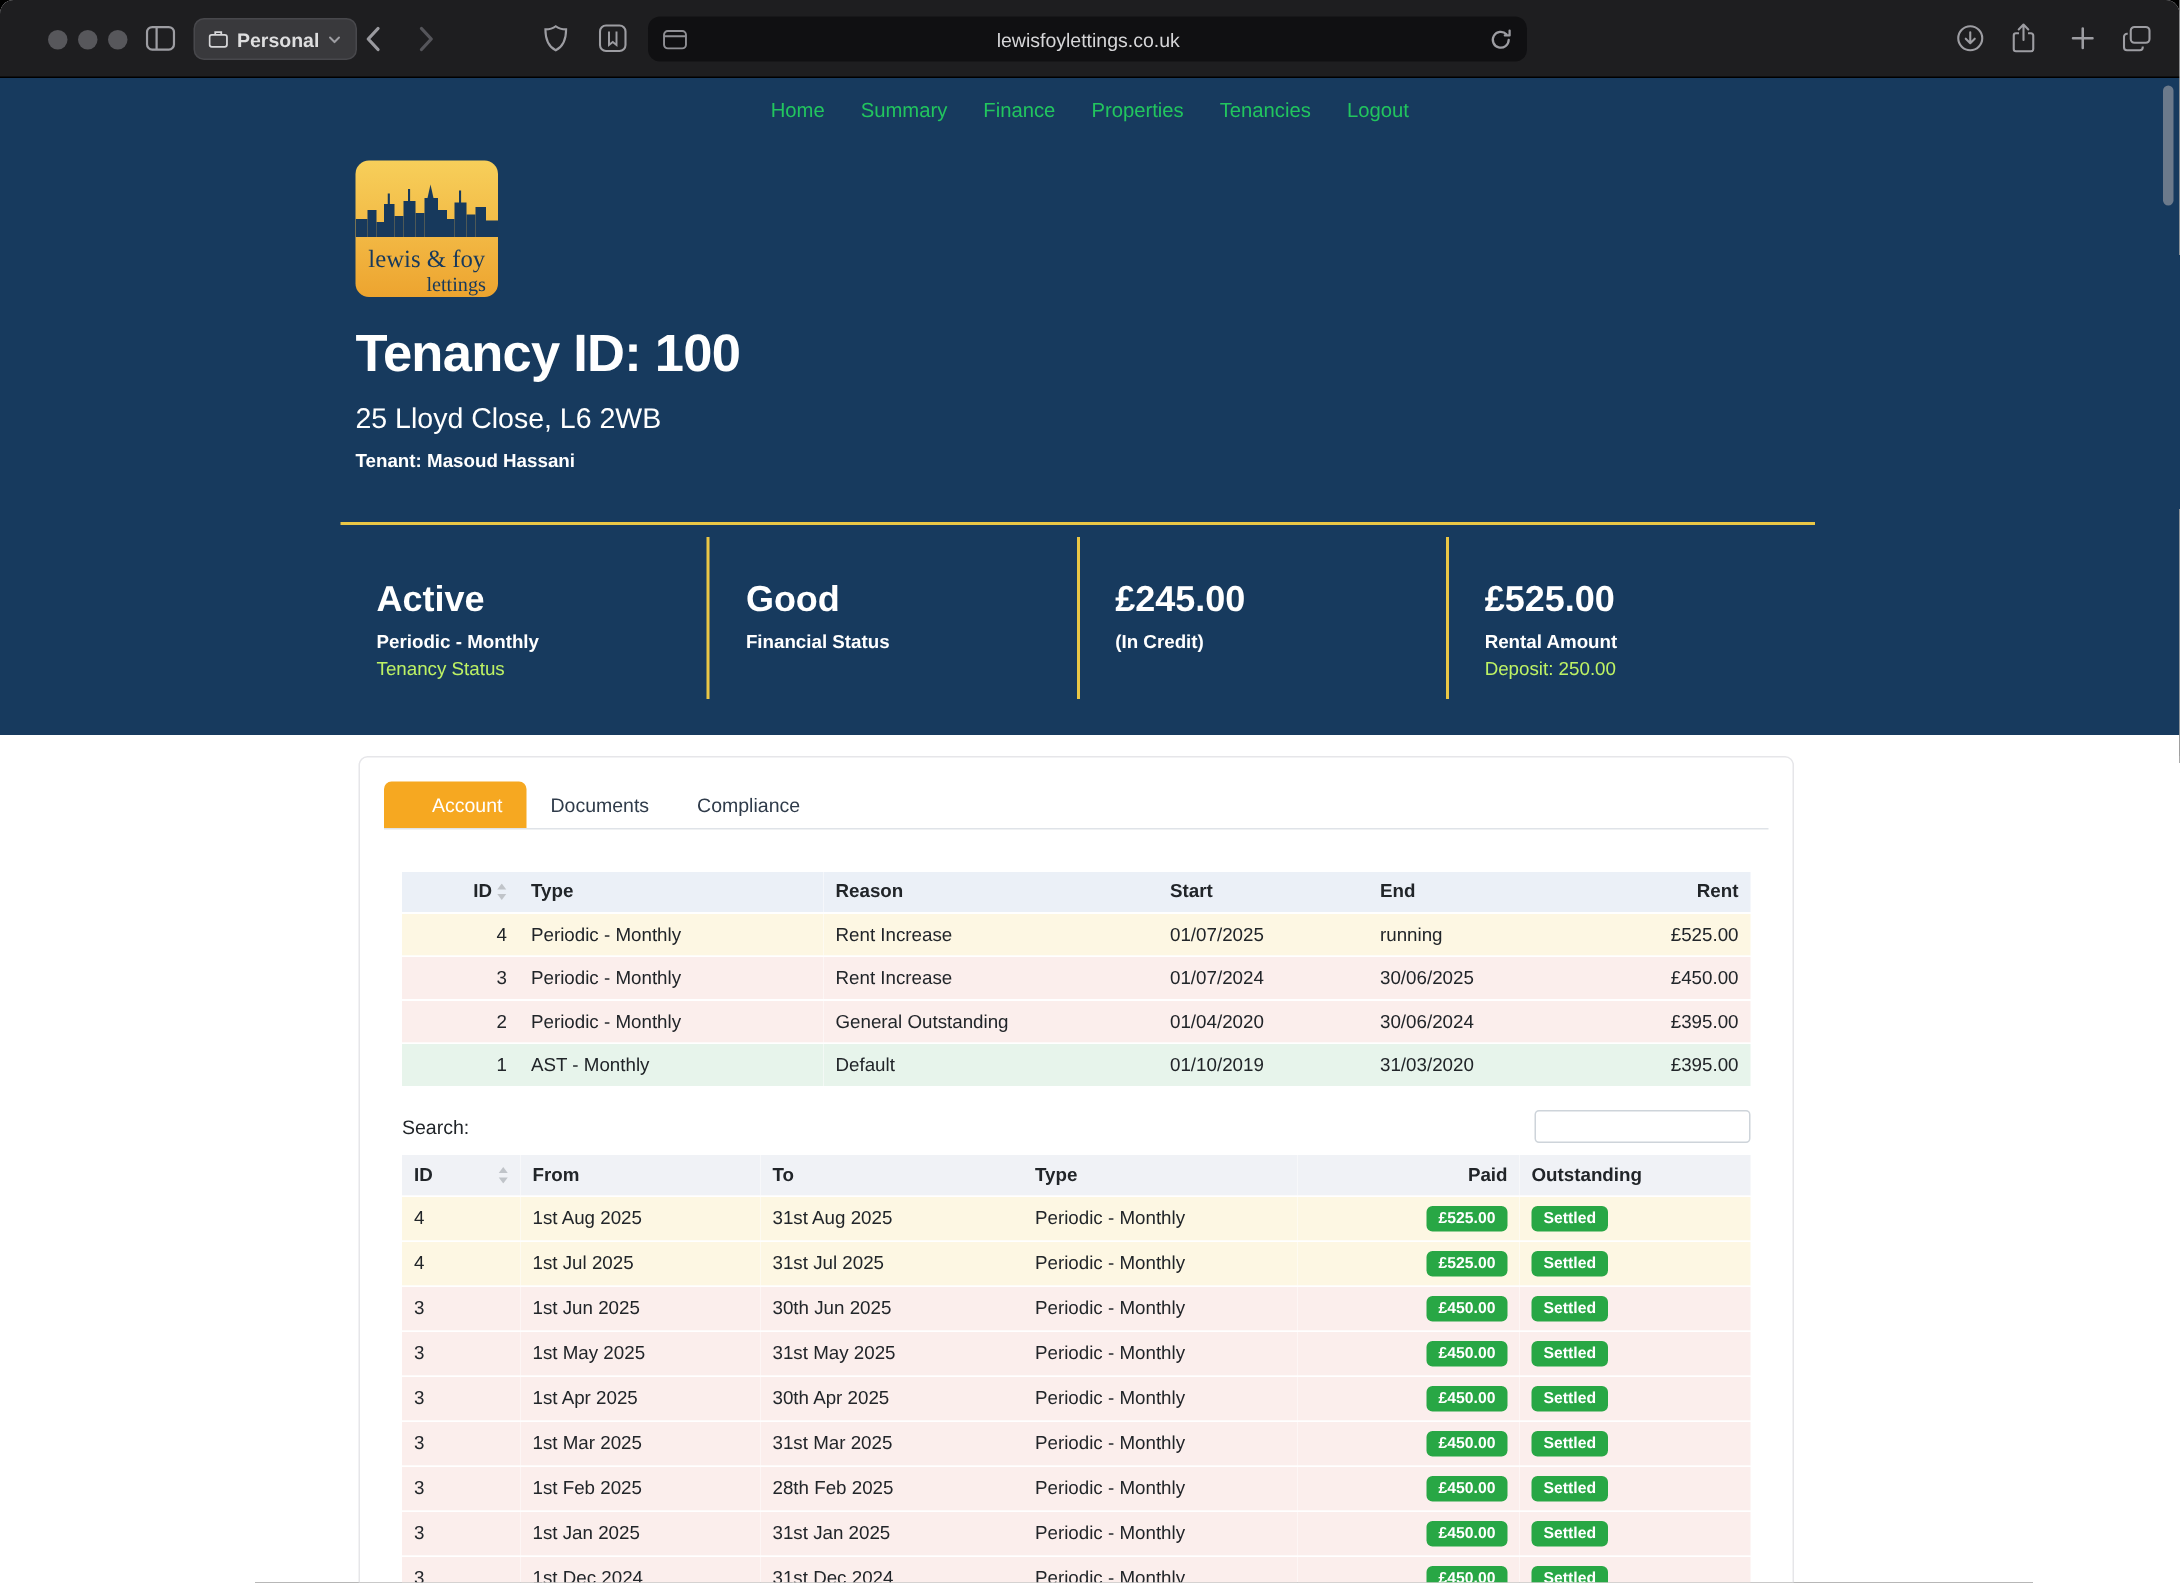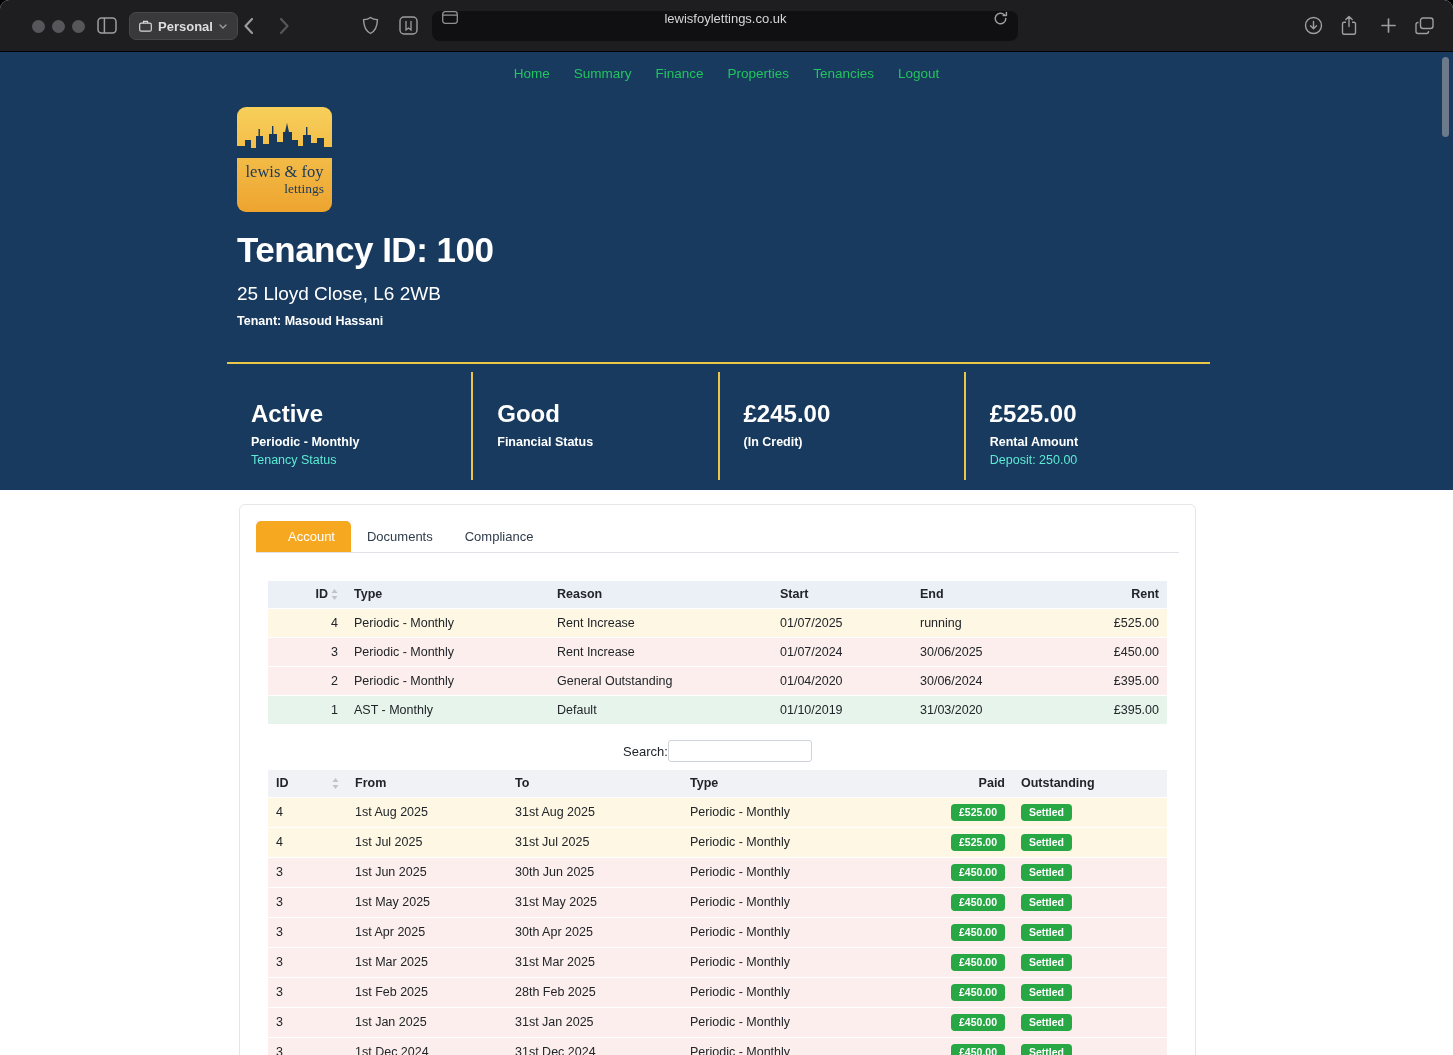--- a/index.html
+++ b/index.html
@@ -14,49 +14,49 @@
   .tl { position:absolute; top:20px; width:13px; height:13px; border-radius:50%; background:#57575b; }
   .tl1 { left:32px; } .tl2 { left:52px; } .tl3 { left:72px; }
   .ch-icon { position:absolute; cursor:default; }
   .sidebar-toggle { left:97px; top:17px; }
   .profile-chip { position:absolute; left:129px; top:12px; height:28px; padding:0 10px 0 9px;
      background:#39393c; border:1px solid #48484c; border-radius:7px; display:flex;
      align-items:center; gap:6px; color:#dededf; font-size:13px; font-weight:600; }
   .nav-back { left:243px; top:17px; } .nav-fwd { left:279px; top:17px; }
   .shield { left:362px; top:16px; } .reader { left:399px; top:16px; }
   .url-bar { position:absolute; left:432px; top:11px; width:586px; height:30px; background:#101012;
-     border-radius:8px; display:flex; align-items:flex-start; color:#d6d6d8; font-size:13px; padding:0 10px; }
+     border-radius:8px; display:flex; align-items:center; color:#d6d6d8; font-size:13px; padding:0 10px; }
   .url-bar .url-text { flex:1; text-align:center; }
   .dl { left:1304px; top:16px; } .share { left:1341px; top:15px; }
   .plus { left:1380px; top:17px; } .tabsov { left:1415px; top:17px; }
   .scroll-thumb { position:absolute; right:4px; top:57px; width:7px; height:80px; border-radius:4px;
      background:rgba(165,165,170,.6); z-index:60; }
 
   
   .hero { height:438px; background:#173a5e; color:#fff; overflow:hidden; }
   .site-nav { display:flex; justify-content:center; gap:24px; padding-top:14px; font-size:13.5px; }
   .site-nav a { color:#22c55e; text-decoration:none; }
   .page-inner { margin-left:227px; width:983px; }
   .id-block { padding-left:10px; }
-  .logo { margin-top:26px; width:95px; height:105px; border-radius:9px; overflow:hidden;
+  .logo { margin-top:26px; width:95px; height:91px; border-radius:9px; overflow:hidden;
      background:linear-gradient(180deg,#f7cf5a 0%, #f2b844 55%, #eda42f 100%); padding-top:13px; }
   .logo-text1 { font-family:"Liberation Serif", serif; font-size:16.5px; color:#17395c;
      text-align:center; line-height:18px; margin-top:1px; }
   .logo-text2 { font-family:"Liberation Serif", serif; font-size:13.5px; color:#17395c;
      text-align:right; padding-right:8px; line-height:15px; }
   .page-title { margin-top:17px; font-size:35px; font-weight:800; letter-spacing:-.5px; line-height:42px; }
   .page-address { margin-top:11px; font-size:19px; font-weight:400; line-height:23px; }
   .page-tenant { margin-top:9px; font-size:12.5px; font-weight:700; line-height:15px; }
   .gold-rule { margin-top:33px; border:0; border-top:2px solid #e9c646; }
   .stats { display:flex; }
   .stat { flex:1; padding:27px 8px 12px 24px; }
   .stat + .stat { border-left:2px solid #e9c646; }
   .stat-big { font-size:24px; font-weight:800; line-height:29px; }
   .stat-sub { margin-top:7px; font-size:12.5px; font-weight:700; line-height:15px; }
-  .stat-muted { margin-top:3px; font-size:12.5px; line-height:15px; color:#5eead4; }
+  .stat-muted { margin-top:3px; font-size:12.5px; line-height:15px; color:#bef264; }
 
   
   .content { background:#fff; }
   .card { margin:14px 0 0 239px; width:957px; background:#fff; border:1px solid #e6e6e9;
           border-radius:6px; padding:16px 16px 30px; }
   .tab-bar { display:flex; border-bottom:1px solid #dfe3e8; }
   .tab { padding:8px 16px; font-size:13px; color:#2f3b4a; border-radius:5px 5px 0 0; cursor:default; }
   .tab.active { background:#f6a821; color:#fff;padding-left:32px; }
 
   table { border-collapse:collapse; table-layout:fixed; width:calc(100% - 24px);
@@ -69,21 +69,21 @@
   .tbl-rent td { height:29px; }
   .tbl-pay td { height:30px; }
   .al-r { text-align:right; }
   tr.tone-yellow { background:#fdf7e3; }
   tr.tone-pink   { background:#fbeeec; }
   tr.tone-green  { background:#e7f4eb; }
   tbody tr { border-top:1px solid rgba(255,255,255,.9); }
   .th-sort { display:inline-flex; align-items:center; gap:3px; }
   .th-split { display:flex; justify-content:space-between; align-items:center; }
 
-  .search-row { display:flex; justify-content:center; align-items:center; gap:0;
+  .search-row { display:flex; justify-content:space-between; align-items:center; gap:0;
                 margin:16px 12px 8px; font-size:13px; color:#212529; }
   .search-row input { width:144px; height:22px; border:1px solid #ced4da; border-radius:3px;
                       font-size:12px; padding:0 6px; }
   .badge { display:inline-block; background:#28a745; color:#fff; font-size:10.5px; font-weight:700;
            padding:3px 8px; border-radius:4px; line-height:11px; }
 </style>
 </head>
 <body>
 
 <div class="window">

